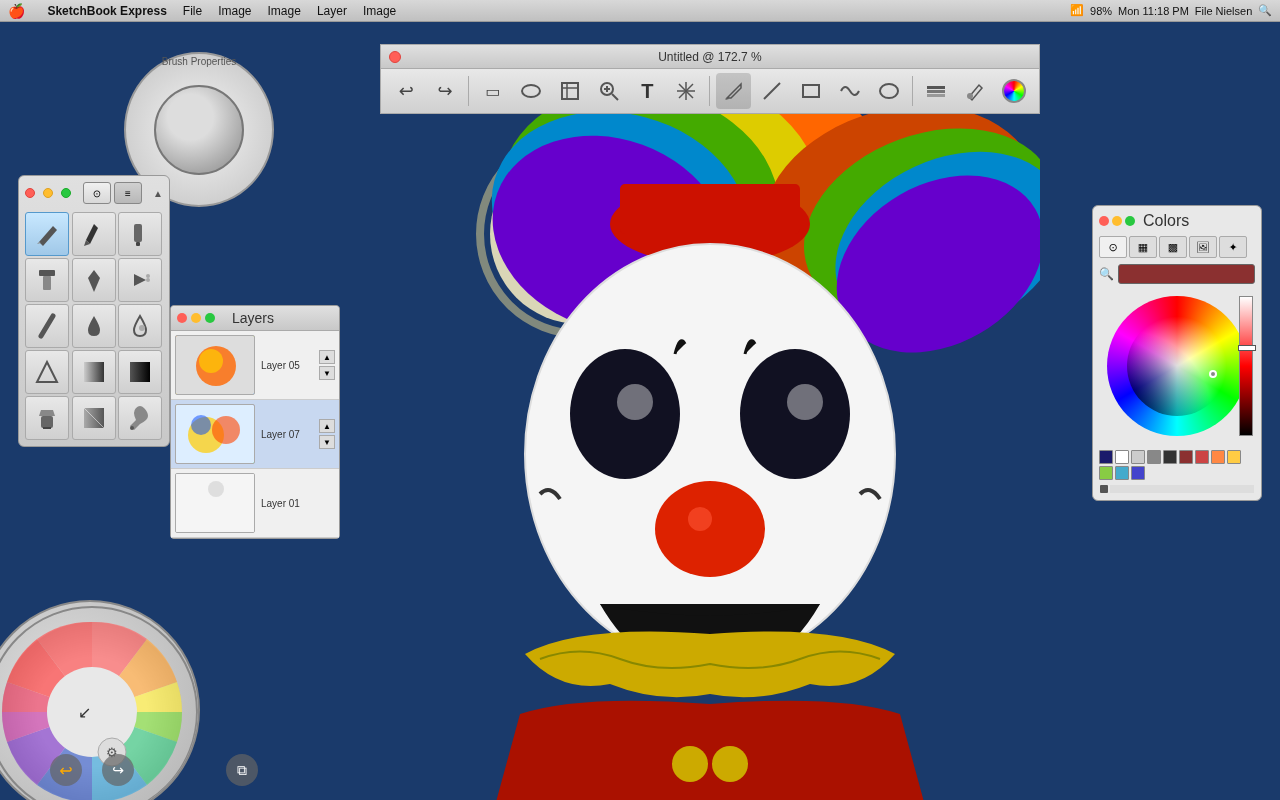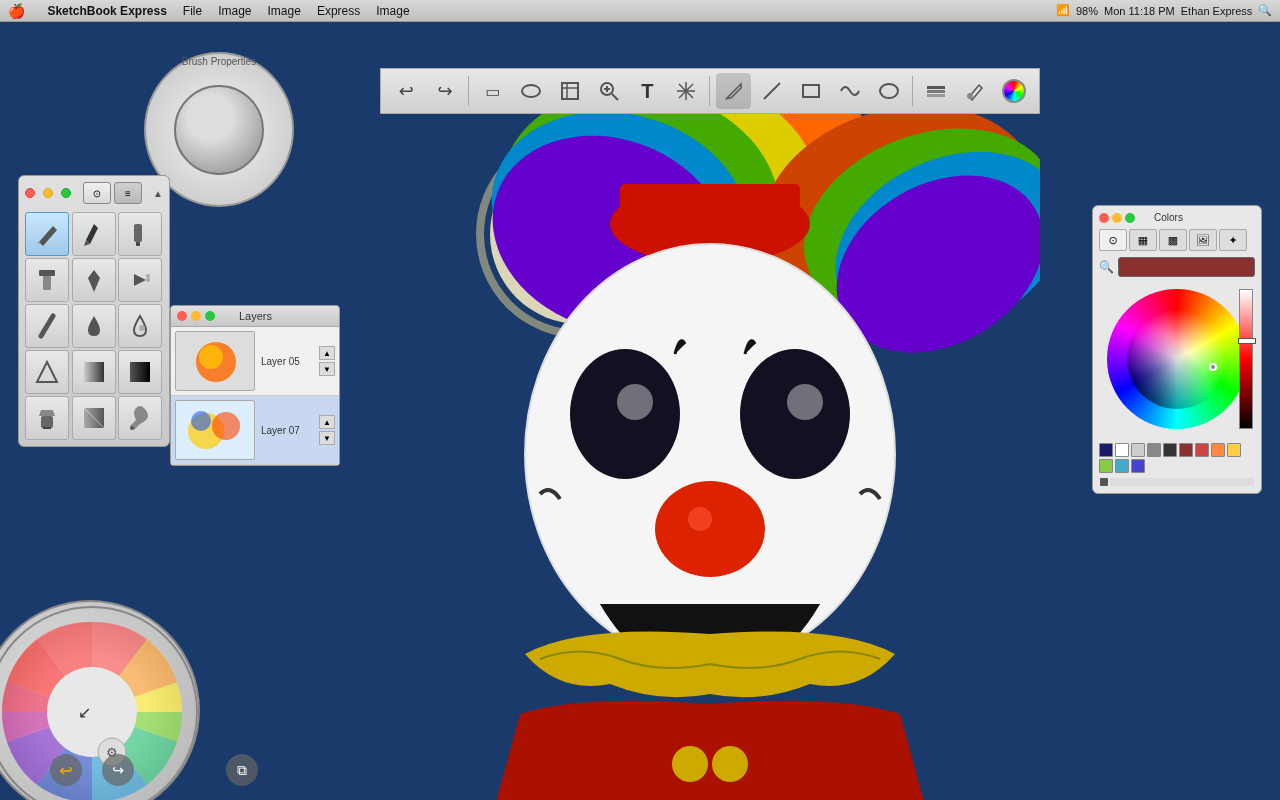--- a/index.html
+++ b/index.html
@@ -119,21 +119,21 @@
       height: 30px;
       background: #aaa;
       margin: 0 2px;
     }
     .toolbar-btn.active { background: rgba(0,0,0,0.15); }
 
     
     #brush-props {
       position: absolute;
       top: 30px;
-      left: 144px;
+      left: 124px;
       width: 150px;
       height: 155px;
       background: radial-gradient(circle at 50% 50%, #e0e0e0 40%, #c0c0c0 100%);
       border-radius: 50%;
       display: flex;
       flex-direction: column;
       align-items: center;
       justify-content: center;
       z-index: 200;
       border: 2px solid #999;
@@ -226,23 +226,23 @@
       border-radius: 4px 4px 0 0;
       border-bottom: 1px solid #aaa;
     }
     .layer-win-btn {
       width: 10px;
       height: 10px;
       border-radius: 50%;
       margin-right: 4px;
     }
     .layers-title {
-      font-size: 11px;
+      font-size: 14px;
       color: #333;
-      margin-left: 20px;
+      margin-left: 13px;
     }
     .layer-item {
       display: flex;
       align-items: center;
       padding: 4px;
       border-bottom: 1px solid #ccc;
       background: #f0f0f0;
       min-height: 50px;
     }
     .layer-item.selected {
@@ -316,23 +316,23 @@
       align-items: center;
       margin-bottom: 6px;
     }
     .color-win-btn {
       width: 10px;
       height: 10px;
       border-radius: 50%;
       margin-right: 3px;
     }
     .colors-title {
-      font-size: 10px;
+      font-size: 16px;
       color: #333;
-      margin-left: 16px;
+      margin-left: 5px;
     }
     .colors-tabs {
       display: flex;
       gap: 2px;
       margin-bottom: 6px;
     }
     .color-tab {
       width: 28px;
       height: 22px;
       background: #ddd;
@@ -493,27 +493,27 @@
   </style>
 </head>
 <body>
 
 <div id="menubar">
   <span class="apple-logo">🍎</span>
   <span class="menu-item bold">SketchBook Express</span>
   <span class="menu-item">File</span>
   <span class="menu-item">Image</span>
   <span class="menu-item">Image</span>
-  <span class="menu-item">Express</span>
+  <span class="menu-item">Layer</span>
   <span class="menu-item">Image</span>
   <div class="menu-right">
     <span>📶</span>
     <span>98%</span>
     <span>Mon 11:18 PM</span>
-    <span>Ethan Express</span>
+    <span>File Nielsen</span>
     <span>🔍</span>
   </div>
 </div>
 
 <div id="canvas-area">
 
   <svg id="clown-painting" viewBox="0 0 660 710" xmlns="http://www.w3.org/2000/svg">
 
     <rect width="660" height="710" fill="#1a3a6b"></rect>
 
@@ -564,20 +564,24 @@
 
     <path d="M 145 540 Q 200 510 330 520 Q 460 510 515 540 Q 480 580 430 570 Q 380 590 330 580 Q 280 590 230 570 Q 180 580 145 540 Z" fill="#ccaa00"></path>
     <path d="M 160 545 Q 200 530 240 545 Q 280 560 330 550 Q 380 560 420 545 Q 460 530 500 545" fill="none" stroke="#888800" stroke-width="2"></path>
 
     <path d="M 140 600 Q 200 580 330 590 Q 460 580 520 600 L 550 710 L 110 710 Z" fill="#aa1100"></path>
 
     <circle cx="310" cy="650" r="18" fill="#ccaa00"></circle>
     <circle cx="350" cy="650" r="18" fill="#ccaa00"></circle>
   </svg>
 
+  <div id="title-bar">
+    <div class="title-close-btn"></div>
+    <span>Untitled @ 172.7 %</span>
+  </div>
 
   <div id="toolbar">
     <div class="toolbar-btn" title="Undo">↩</div>
     <div class="toolbar-btn" title="Redo">↪</div>
     <div class="toolbar-separator"></div>
     <div class="toolbar-btn" title="Rectangle Select" style="font-size:16px;">▭</div>
     <div class="toolbar-btn" title="Lasso">
       <svg width="22" height="22" viewBox="0 0 22 22">
           <ellipse cx="11" cy="11" rx="9" ry="6" fill="none" stroke="#555" stroke-width="2"></ellipse>
         </svg>
@@ -814,20 +818,29 @@
           <circle cx="25" cy="20" r="10" fill="#0044ff" opacity="0.5"></circle>
         </svg>
       </div>
       <span class="layer-name">Layer 07</span>
       <div class="layer-controls">
         <div class="layer-arrow">▲</div>
         <div class="layer-arrow">▼</div>
       </div>
     </div>
 
+    <div class="layer-item">
+      <div class="layer-thumb layer-thumb-01">
+        <svg viewBox="0 0 80 60" width="80" height="60">
+          <rect width="80" height="60" fill="#f5f5f5"></rect>
+          <circle cx="40" cy="15" r="8" fill="#aaa" opacity="0.3"></circle>
+        </svg>
+      </div>
+      <span class="layer-name">Layer 01</span>
+    </div>
 
 
   </div>
 
   <div id="colors-panel">
     <div class="colors-title-bar">
       <div class="color-win-btn" style="background:#ff5f57;"></div>
       <div class="color-win-btn" style="background:#ffbd2e;"></div>
       <div class="color-win-btn" style="background:#28c840;"></div>
       <span class="colors-title">Colors</span>

